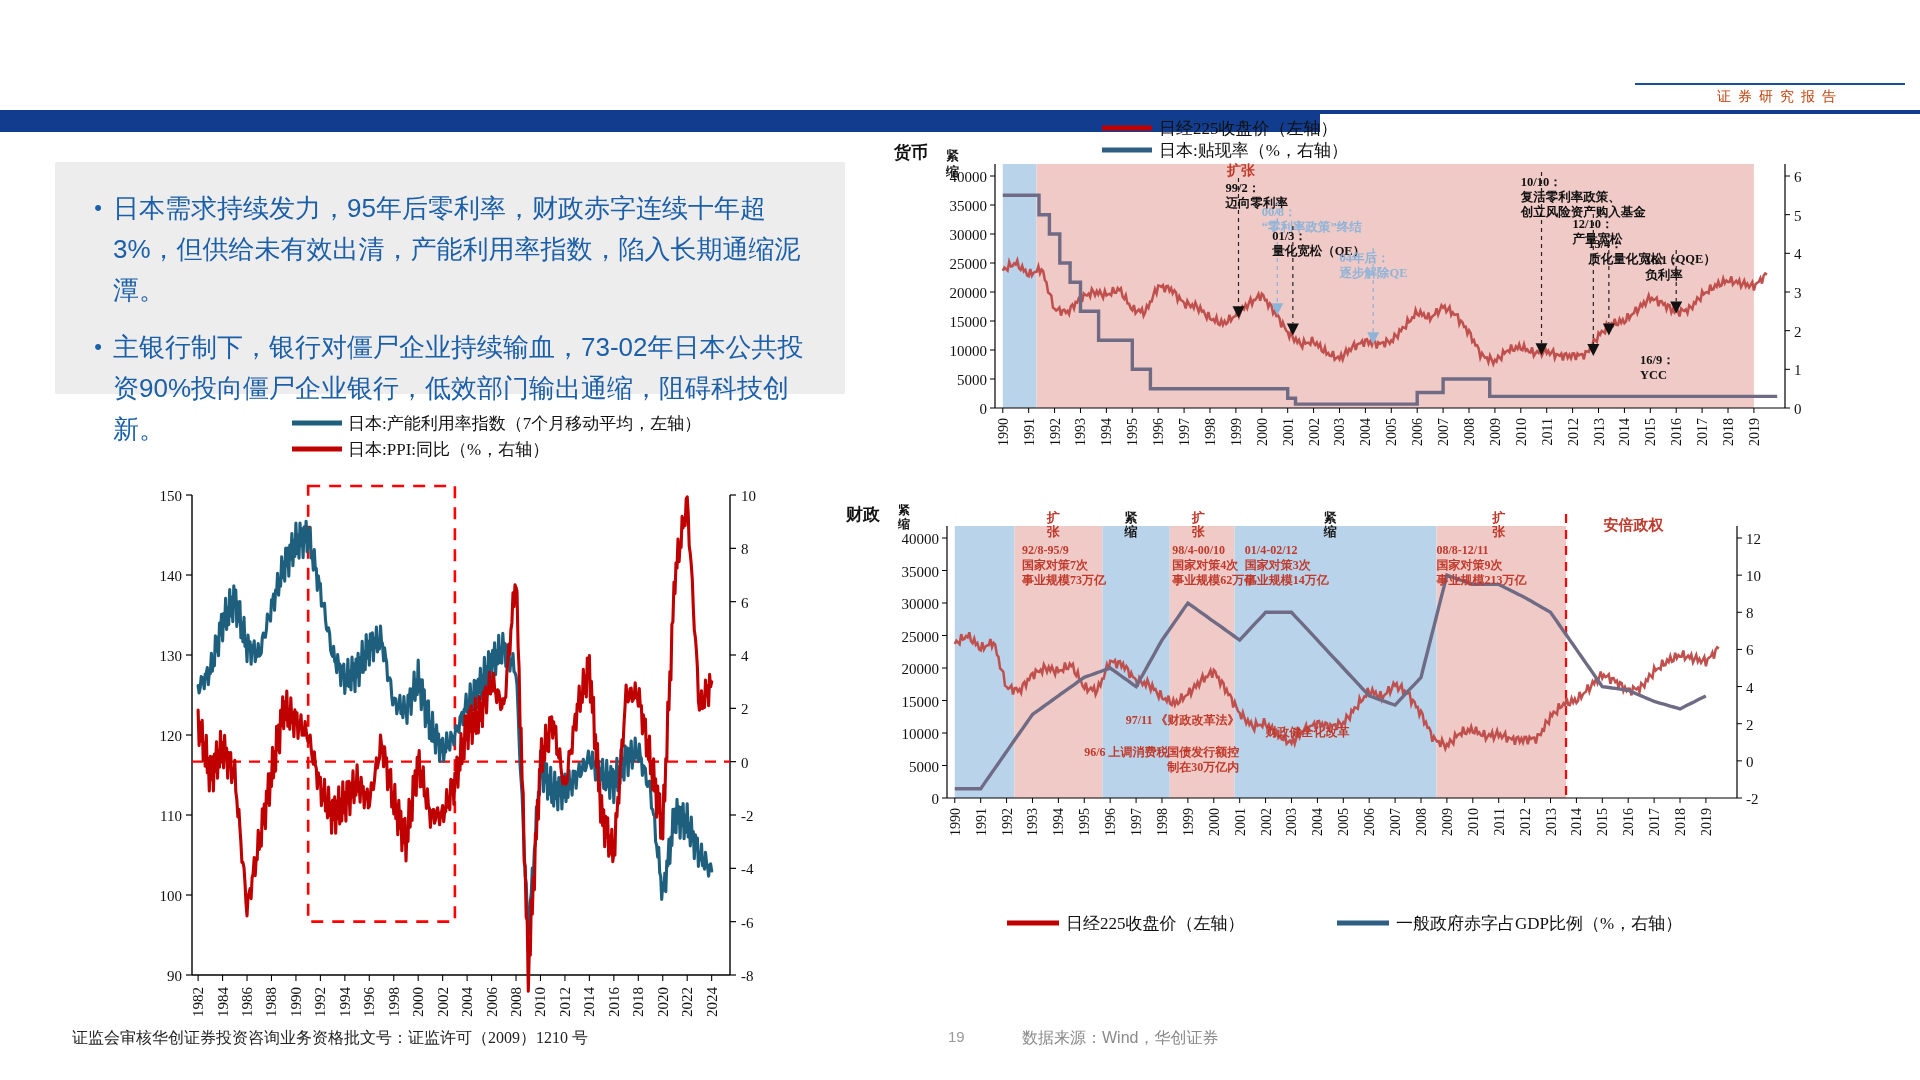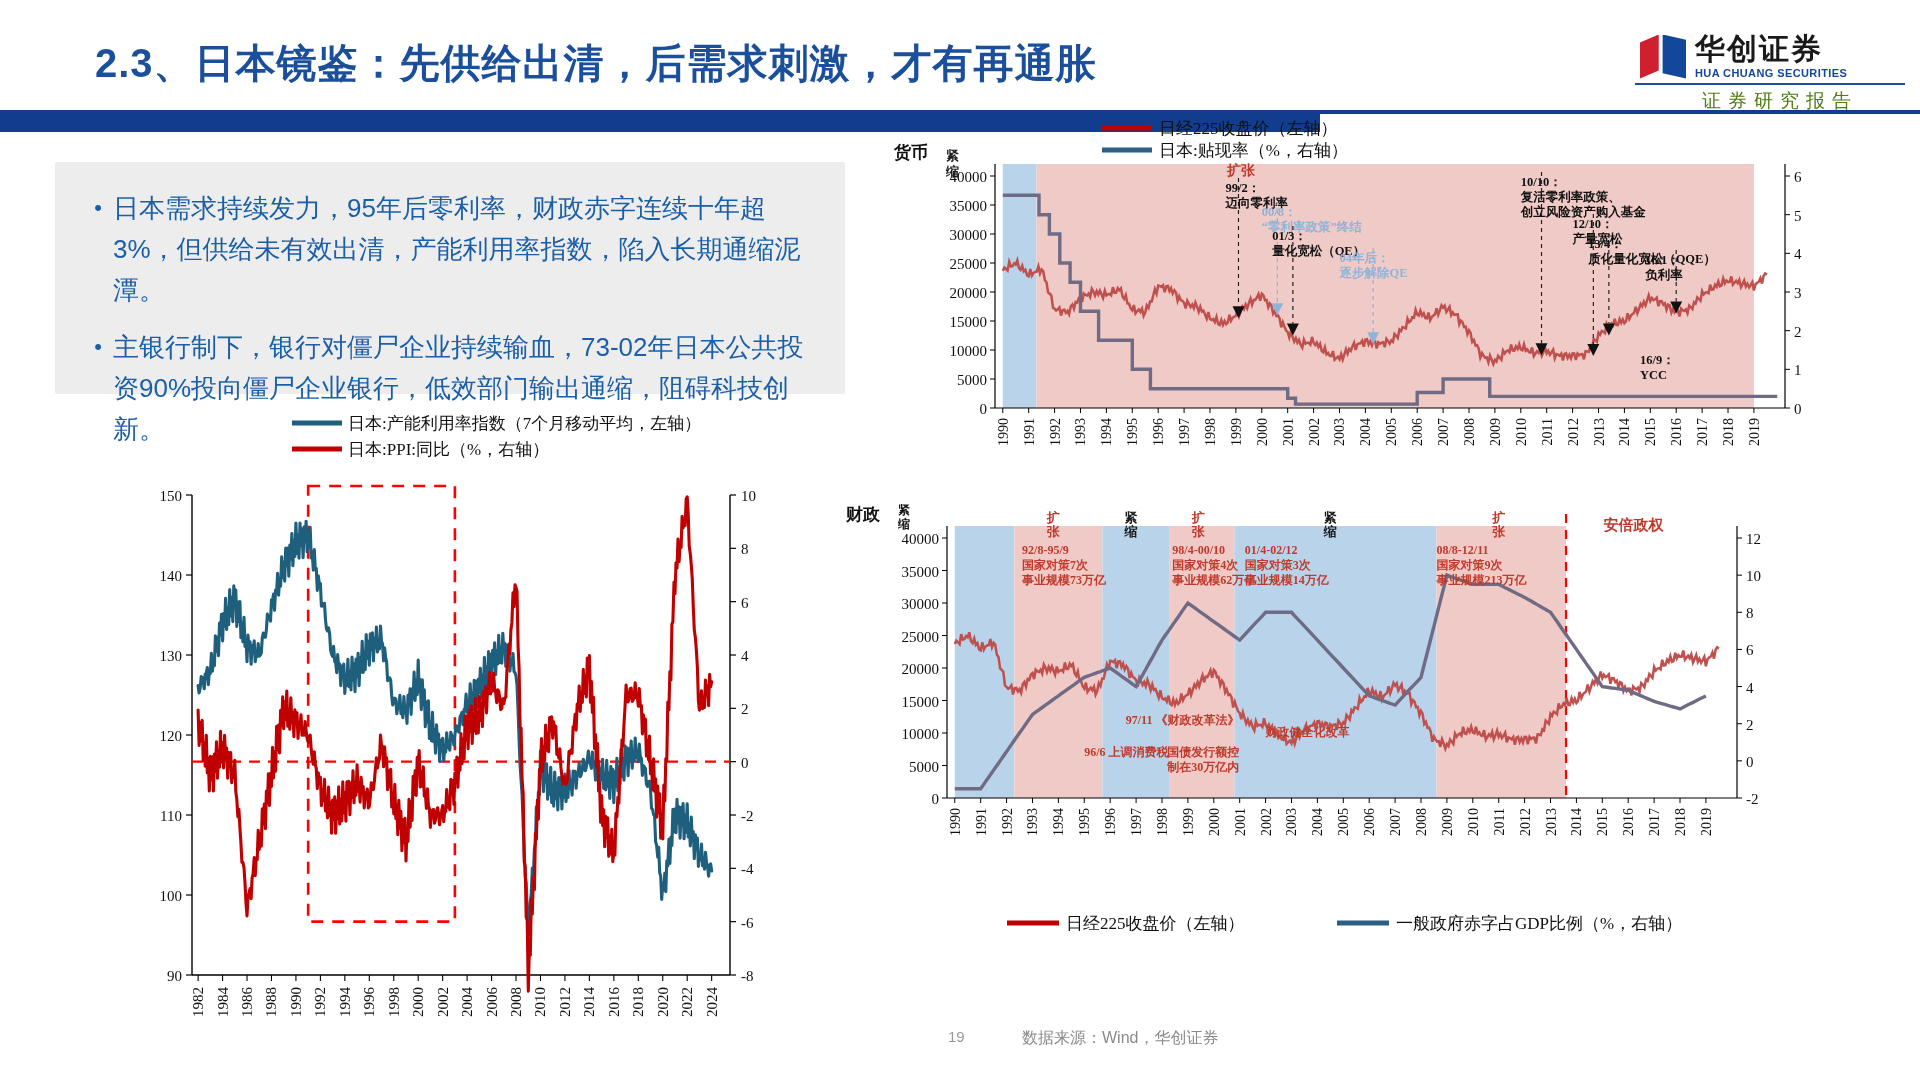--- a/index.html
+++ b/index.html
@@ -32,21 +32,21 @@
   .logo-wrap{position:absolute;left:1640px;top:34px;display:flex;align-items:center;gap:9px;}
   .logo-mark{width:46px;height:44px;position:relative;}
   .logo-mark .lm-red{position:absolute;left:0;top:0;width:24px;height:44px;background:#cf202f;
      clip-path:polygon(0 18%,78% 0,78% 82%,0 100%);}
   .logo-mark .lm-blue{position:absolute;left:20px;top:0;width:26px;height:44px;background:#13479b;
      clip-path:polygon(10% 0,100% 12%,100% 100%,10% 88%);}
   .logo-txt-cn{font-size:30px;font-weight:bold;color:#1a1a1a;letter-spacing:2px;line-height:1;}
   .logo-txt-en{font-size:11px;font-weight:bold;color:#13479b;letter-spacing:.4px;margin-top:3px;}
   .hdr-sub{
     position:absolute;left:1660px;top:88px;width:240px;text-align:center;
-    font-size:19px;color:#4d7c0f;letter-spacing:7px;font-family:"Liberation Serif","DejaVu Serif",serif;
+    font-size:14px;color:#c2410c;letter-spacing:7px;font-family:"Liberation Serif","DejaVu Serif",serif;
   }
   .hdr-sub-rule{position:absolute;left:1635px;top:83px;width:270px;height:2px;background:#1b4f9c;}
 
   
   .textbox{
     position:absolute;left:55px;top:162px;width:790px;height:232px;
     background:#ededed;border-radius:2px;
   }
   .bullets{position:absolute;left:28px;top:26px;width:745px;}
   .bullet{display:flex;margin-bottom:16px;}
@@ -69,35 +69,24 @@
   svg{display:block;}
   text{font-family:"Liberation Serif","DejaVu Serif",serif;}
   .tk{font-size:15px;fill:#111;}
   .leg{font-size:17px;fill:#111;}
 </style>
 </head>
 <body>
 
 <div class="slide">
 
-  <div class="title">2.3、日本镜鉴：先供给出清，后需求刺激，才有再通胀</div>
   <div class="hdr-bar"></div>
   <div class="hdr-bar-white"></div>
   <div class="hdr-bar-accent"></div>
 
-  <div class="logo-wrap">
-    <div class="logo-mark">
-      <div class="lm-red"></div>
-        <div class="lm-blue"></div>
-    </div>
-    <div>
-      <div class="logo-txt-cn">华创证券</div>
-      <div class="logo-txt-en">HUA CHUANG SECURITIES</div>
-    </div>
-  </div>
   <div class="hdr-sub-rule"></div>
   <div class="hdr-sub">证券研究报告</div>
 
   <div class="textbox">
     <div class="bullets">
       <div class="bullet">
         <div class="dot">•</div>
         <div class="btxt">日本需求持续发力，95年后零利率，财政赤字连续十年超3%，但供给未有效出清，产能利用率指数，陷入长期通缩泥潭。</div>
       </div>
       <div class="bullet">
@@ -493,16 +482,17 @@
         <text x="433.59016393442505" y="258" font-size="12" font-weight="bold" fill="#c0392b">财政健全化改革</text>
         <g>
           <line x1="175" y1="445" x2="227" y2="445" stroke="#c00000" stroke-width="5"></line>
           <text x="234" y="451" class="leg">日经225收盘价（左轴）</text>
           <line x1="505" y1="445" x2="557" y2="445" stroke="#2e5f83" stroke-width="5"></line>
           <text x="564" y="451" class="leg">一般政府赤字占GDP比例（%，右轴）</text>
         </g>
       </svg>
   </div>
 
+  <div class="foot-left">证监会审核华创证券投资咨询业务资格批文号：证监许可（2009）1210 号</div>
   <div class="foot-page">19</div>
   <div class="foot-src">数据来源：Wind，华创证券</div>
 
 </div>
 
 </body></html>

